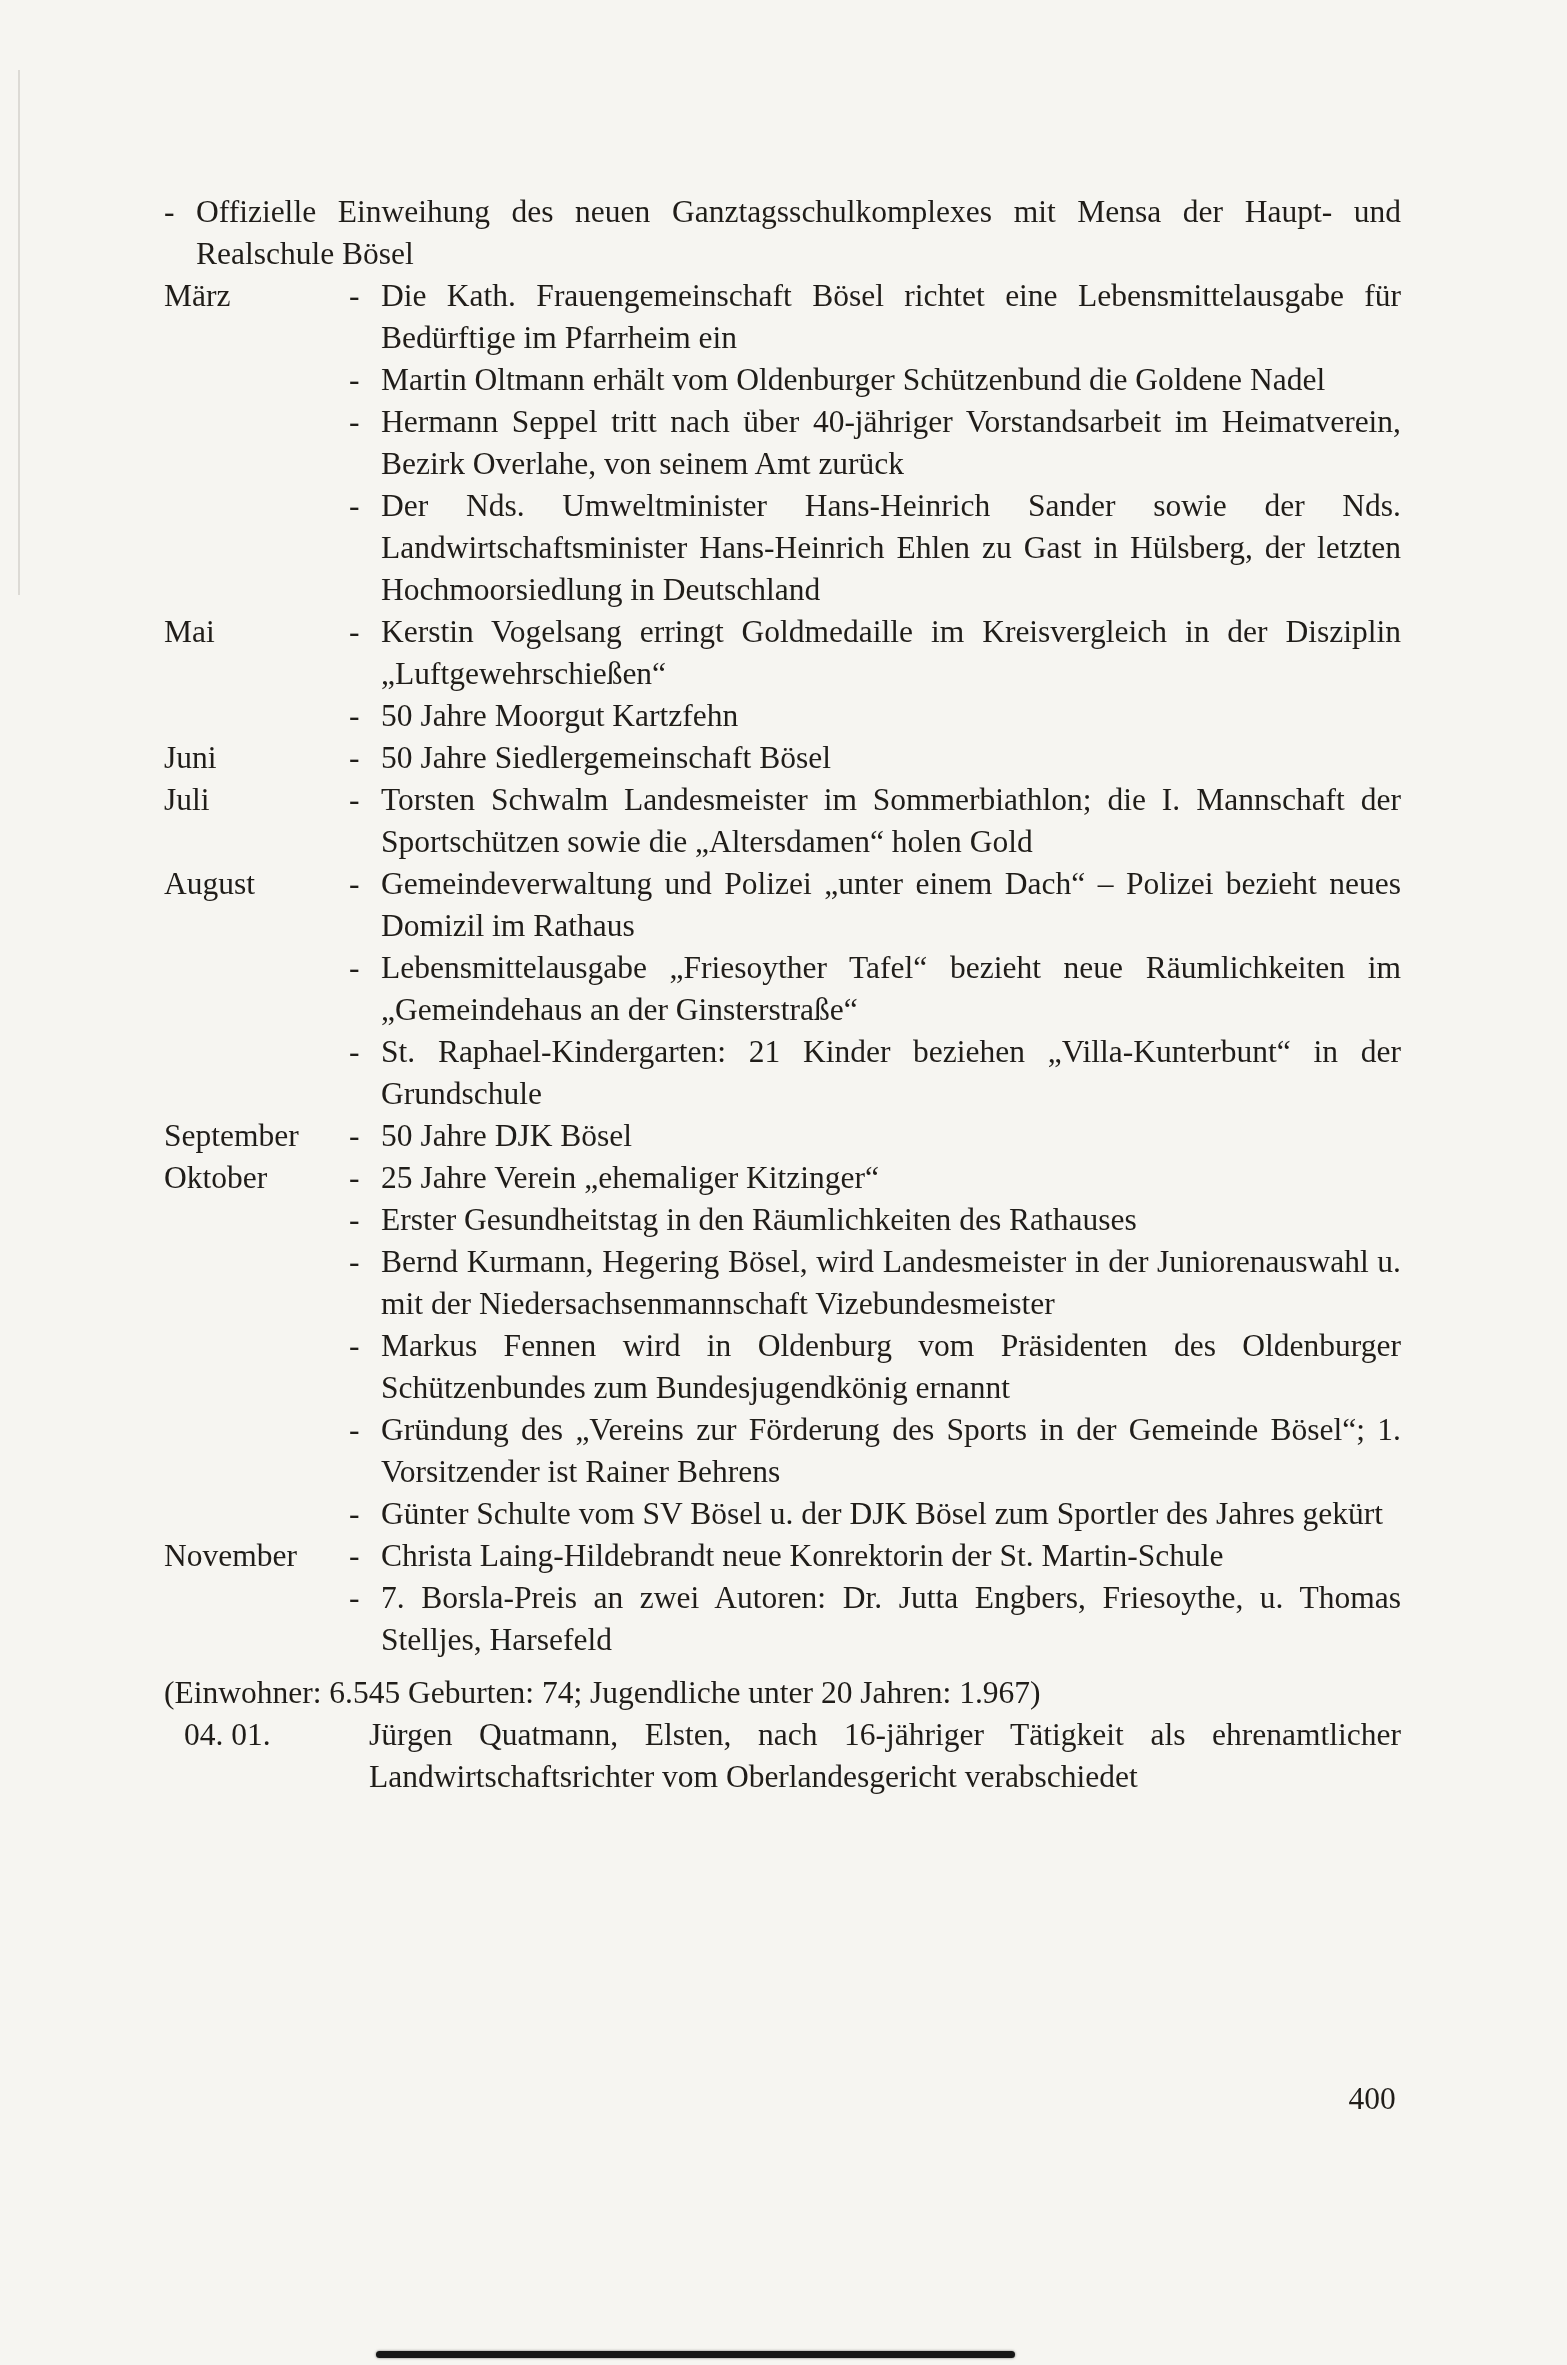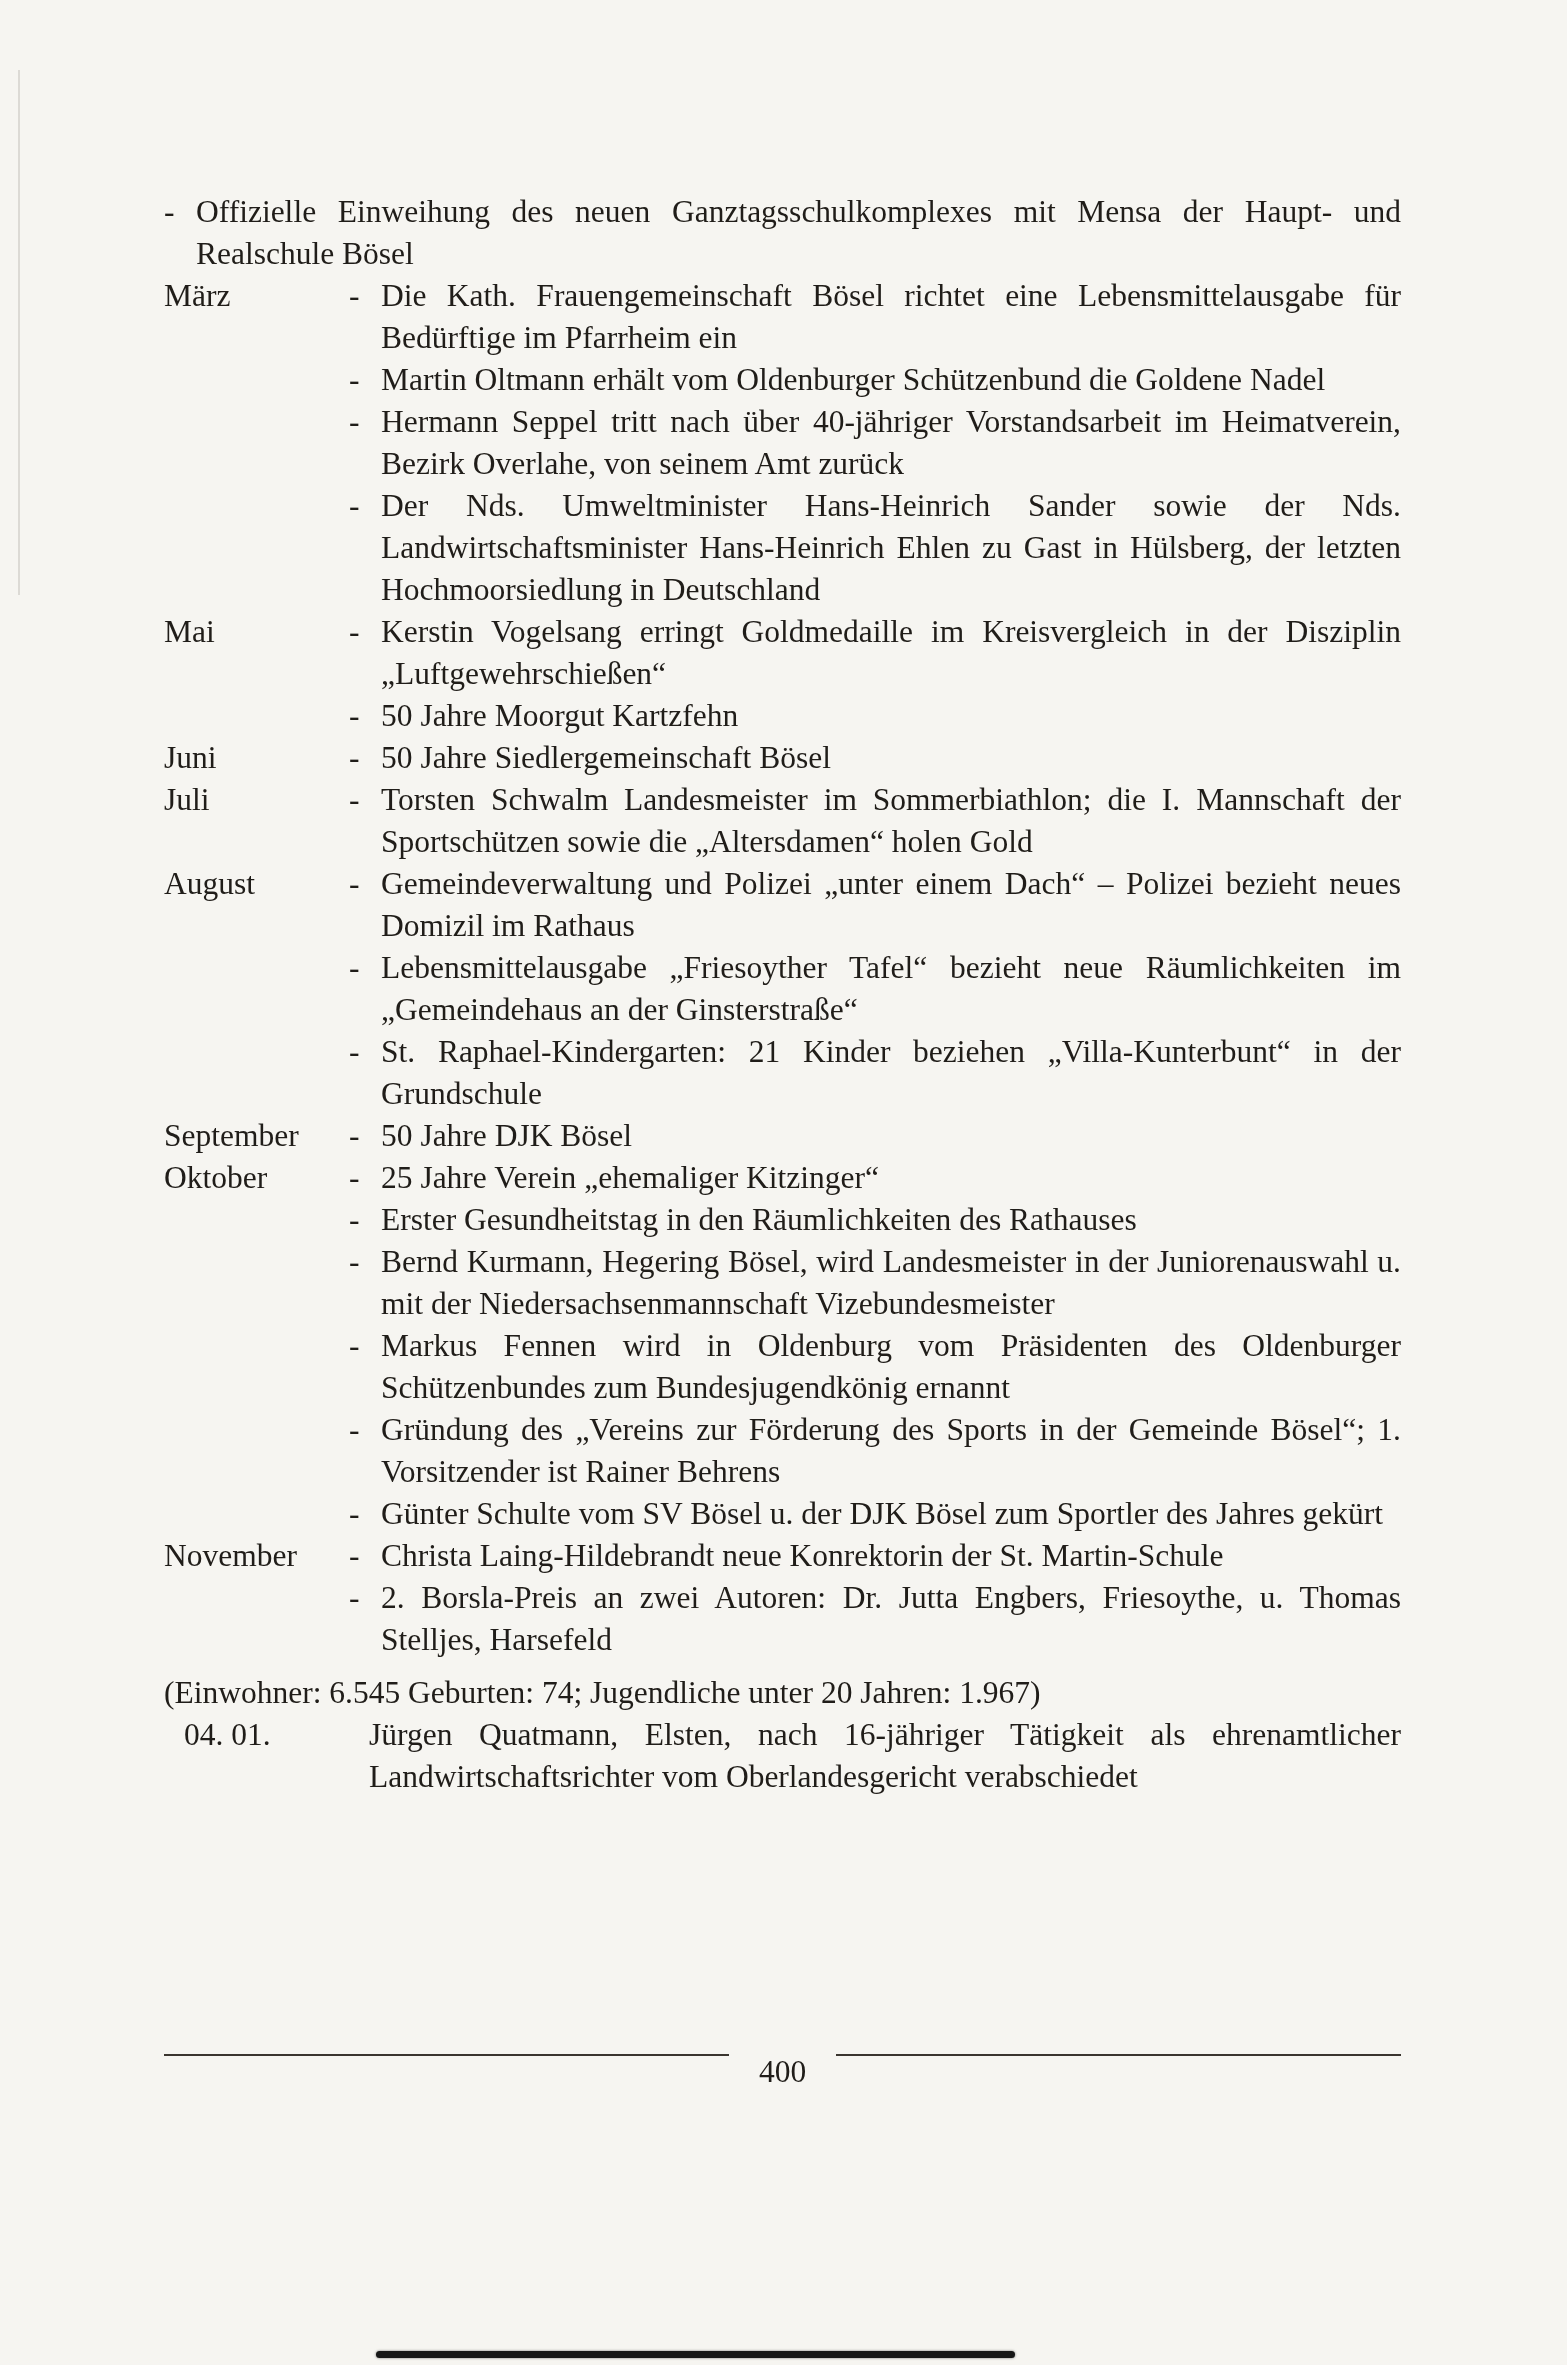--- a/index.html
+++ b/index.html
@@ -118,22 +118,23 @@
     -webkit-hyphens: auto;
   }
 
   
   .footer {
     position: absolute;
     left: 164px;
     width: 1237px;
     top: 2054px;
     display: flex;
-    align-items: flex-start;
+    align-items: flex-end;
     gap: 24.5px;
+    flex-direction: column;
   }
   .footer-number {
     font-size: 31.5px;
     white-space: nowrap;
     padding: 0 5.2px;
   }
 </style>
 </head>
 <body>
 
@@ -300,21 +301,21 @@
       <div class="t-entry">
         <span class="t-dash">-</span>
         <div class="t-text">Christa Laing-Hildebrandt neue Konrektorin der St. Martin-Schule</div>
       </div>
     </div>
 
     <div class="t-row">
       <div class="t-month"></div>
       <div class="t-entry">
         <span class="t-dash">-</span>
-        <div class="t-text">2. Borsla-Preis an zwei Autoren: Dr. Jutta Engbers, Friesoythe, u. Thomas Stelljes, Harsefeld</div>
+        <div class="t-text">7. Borsla-Preis an zwei Autoren: Dr. Jutta Engbers, Friesoythe, u. Thomas Stelljes, Harsefeld</div>
       </div>
     </div>
 
   </div>
 
   <p class="section-stats">(Einwohner: 6.545 Geburten: 74; Jugendliche unter 20 Jahren: 1.967)</p>
 
   <div class="section-entry">
     <div class="se-date">04. 01.</div>
     <div class="se-text">Jürgen Quatmann, Elsten, nach 16-jähriger Tätigkeit als ehrenamtlicher Landwirtschaftsrichter vom Oberlandesgericht verabschiedet</div>

